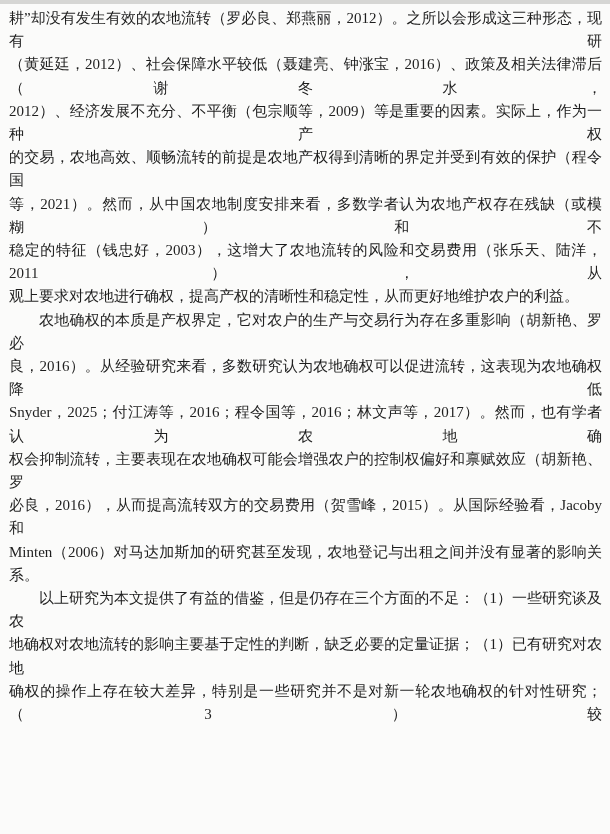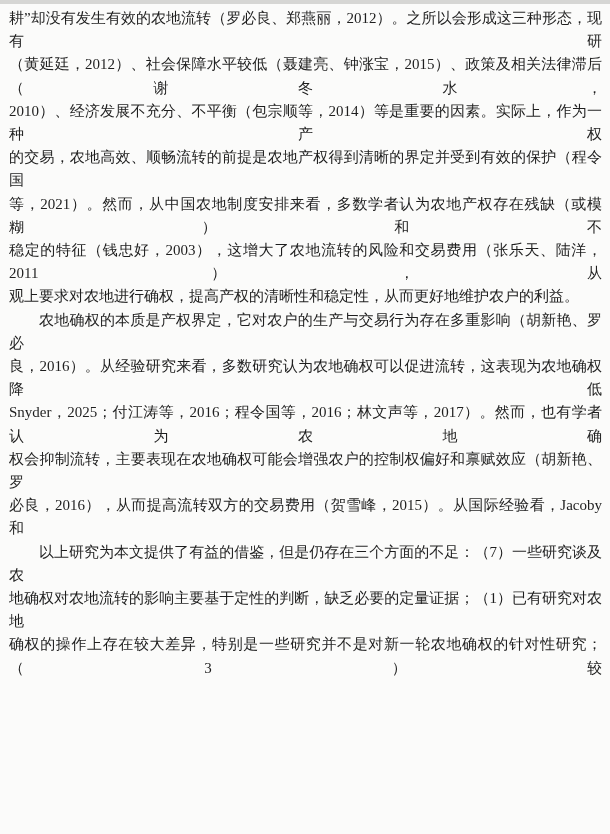--- a/index.html
+++ b/index.html
@@ -41,33 +41,34 @@
   }
 </style>
 </head>
 <body>
 
 <div class="page">
   <div class="scan-edge"></div>
   <div class="doc" id="doc">
       <div>
         <div class="line">耕”却没有发生有效的农地流转（罗必良、郑燕丽，2012）。之所以会形成这三种形态，现有研</div>
-        <div class="line">（黄延廷，2012）、社会保障水平较低（聂建亮、钟涨宝，2015）、政策及相关法律滞后（谢冬水，</div>
-        <div class="line">2010）、经济发展不充分、不平衡（包宗顺等，2014）等是重要的因素。实际上，作为一种产权</div>
+        <div class="line">（黄延廷，2012）、社会保障水平较低（聂建亮、钟涨宝，2016）、政策及相关法律滞后（谢冬水，</div>
+        <div class="line">2012）、经济发展不充分、不平衡（包宗顺等，2009）等是重要的因素。实际上，作为一种产权</div>
         <div class="line">的交易，农地高效、顺畅流转的前提是农地产权得到清晰的界定并受到有效的保护（程令国</div>
         <div class="line">等，2021）。然而，从中国农地制度安排来看，多数学者认为农地产权存在残缺（或模糊）和不</div>
         <div class="line">稳定的特征（钱忠好，2003），这增大了农地流转的风险和交易费用（张乐天、陆洋，2011），从</div>
         <div class="line plast">观上要求对农地进行确权，提高产权的清晰性和稳定性，从而更好地维护农户的利益。</div>
       </div>
       <div>
         <div class="line indent">农地确权的本质是产权界定，它对农户的生产与交易行为存在多重影响（胡新艳、罗必</div>
         <div class="line">良，2016）。从经验研究来看，多数研究认为农地确权可以促进流转，这表现为农地确权降低</div>
         <div class="line">Snyder，2025；付江涛等，2016；程令国等，2016；林文声等，2017）。然而，也有学者认为农地确</div>
         <div class="line">权会抑制流转，主要表现在农地确权可能会增强农户的控制权偏好和禀赋效应（胡新艳、罗</div>
         <div class="line">必良，2016），从而提高流转双方的交易费用（贺雪峰，2015）。从国际经验看，Jacoby 和</div>
+        <div class="line plast">Minten（2006）对马达加斯加的研究甚至发现，农地登记与出租之间并没有显著的影响关系。</div>
       </div>
       <div>
-        <div class="line indent">以上研究为本文提供了有益的借鉴，但是仍存在三个方面的不足：（7）一些研究谈及农</div>
+        <div class="line indent">以上研究为本文提供了有益的借鉴，但是仍存在三个方面的不足：（1）一些研究谈及农</div>
         <div class="line">地确权对农地流转的影响主要基于定性的判断，缺乏必要的定量证据；（1）已有研究对农地</div>
         <div class="line">确权的操作上存在较大差异，特别是一些研究并不是对新一轮农地确权的针对性研究；（3）较</div>
       </div>
     </div>
 </div>
 
 </body></html>

